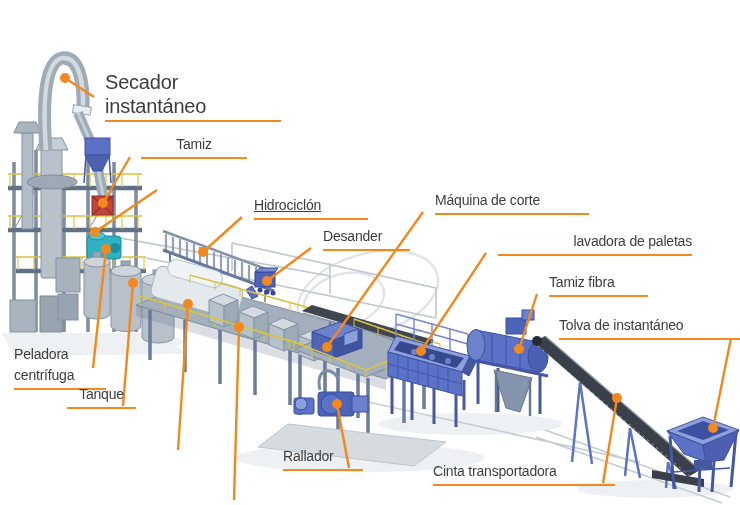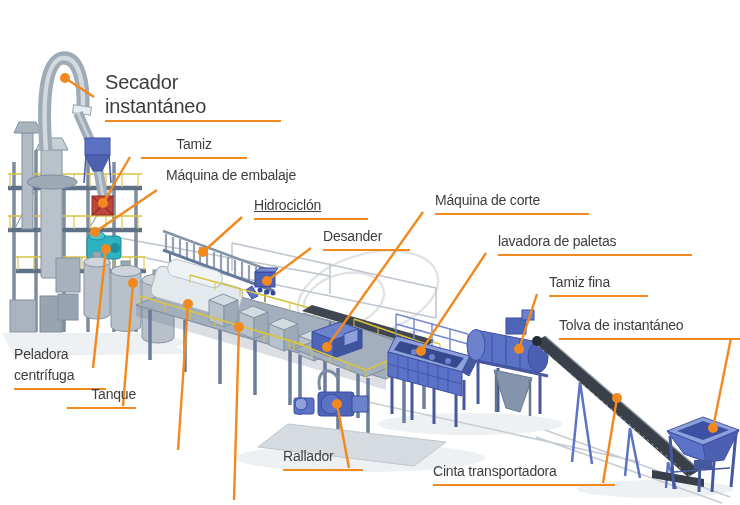--- a/index.html
+++ b/index.html
@@ -256,26 +256,25 @@
       <circle cx="239" cy="327" r="5"></circle>
       <line x1="349" y1="468" x2="337" y2="404"></line>
       <circle cx="337" cy="404" r="5"></circle>
       <line x1="603" y1="483" x2="617" y2="398"></line>
       <circle cx="617" cy="398" r="5"></circle>
     </svg>
 
   <div id="callouts">
       <div class="callout lg" style="left: 93px; top: 70px; width: 176px;">Secador instantáneo</div>
       <div class="callout" style="left: 129px; top: 134px; width: 106px; text-align: center;">Tamiz</div>
-      <div class="callout no-underline" style="left: 154px; top: 165px; width: 186px;">Máquina de embalaje</div>
       <div class="callout" style="left: 242px; top: 195px; width: 114px; text-decoration: underline;">Hidrociclón</div>
       <div class="callout" style="left: 311px; top: 226px; width: 87px;">Desander</div>
       <div class="callout" style="left: 423px; top: 190px; width: 154px;">Máquina de corte</div>
-      <div class="callout" style="left: 486px; top: 231px; width: 194px;">lavadora de paletas</div>
-      <div class="callout" style="left: 537px; top: 272px; width: 99px;">Tamiz fina</div>
+      <div class="callout" style="left: 486px; top: 231px; width: 194px; text-align: right;">lavadora de paletas</div>
+      <div class="callout" style="left: 537px; top: 272px; width: 99px;">Tamiz fibra</div>
       <div class="callout" style="left: 547px; top: 315px; width: 190px;">Tolva de instantáneo</div>
       <div class="callout" style="left: 2px; top: 325px; width: 92px; margin-top: 19px;">Peladora
 centrífuga</div>
-      <div class="callout" style="left: 55px; top: 384px; width: 69px; text-align: right;">Tanque</div>
+      <div class="callout" style="left: 55px; top: 384px; width: 69px; text-align: center;">Tanque</div>
       <div class="callout" style="left: 271px; top: 446px; width: 80px;">Rallador</div>
       <div class="callout" style="left: 421px; top: 461px; width: 182px;">Cinta transportadora</div>
     </div>
 </div>
 
 </body></html>

